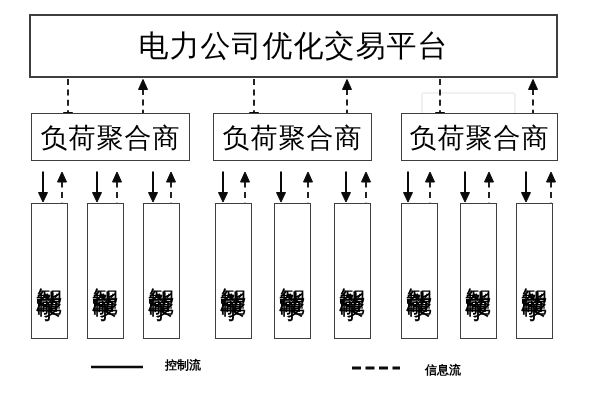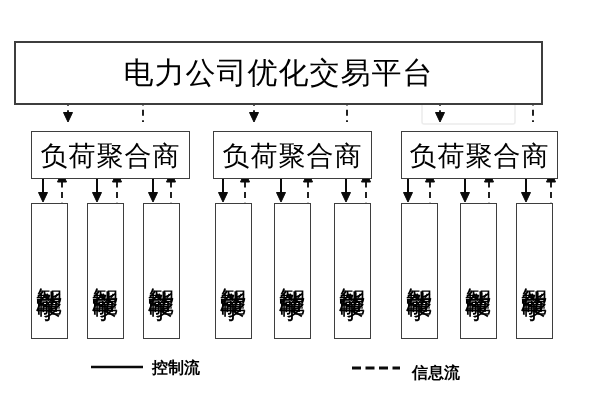--- a/index.html
+++ b/index.html
@@ -6,29 +6,29 @@
   .stage{
     position:relative;width:600px;height:400px;background:#fff;overflow:hidden;
     font-family:"DejaVu Serif",serif;color:#000;
   }
   .stage svg{position:absolute;left:0;top:0;}
   .box{
     position:absolute;box-sizing:border-box;background:#fff;
     border:1.5px solid #3e3e3e;display:flex;align-items:center;justify-content:center;
     text-align:center;line-height:1;white-space:nowrap;
   }
-  .platform{left:14px;top:14px;width:529px;height:64px;font-size:30px;border-width:2px;letter-spacing:1px;margin-top:27px;}
-  .agg{top:131px;height:48px;font-size:27px;letter-spacing:1px;}
+  .platform{left:29px;top:14px;width:529px;height:64px;font-size:30px;border-width:2px;letter-spacing:1px;}
+  .agg{top:113px;height:48px;font-size:27px;letter-spacing:1px;}
   .bld{
     top:203px;width:37px;height:136px;font-size:26px;
     writing-mode:vertical-rl;text-orientation:upright;letter-spacing:2px;
   }
   .legend-label{
     position:absolute;font-family:"DejaVu Sans",sans-serif;font-weight:600;
-    font-size:16px;line-height:1.1;white-space:nowrap;
+    font-size:12px;line-height:1.1;white-space:nowrap;margin-left:13px;
   }
 </style>
 </head>
 <body>
 
 <div class="stage">
 
   <svg width="600" height="400" viewBox="0 0 600 400">
     <g stroke="#0a0a0a" fill="#0a0a0a">
 

